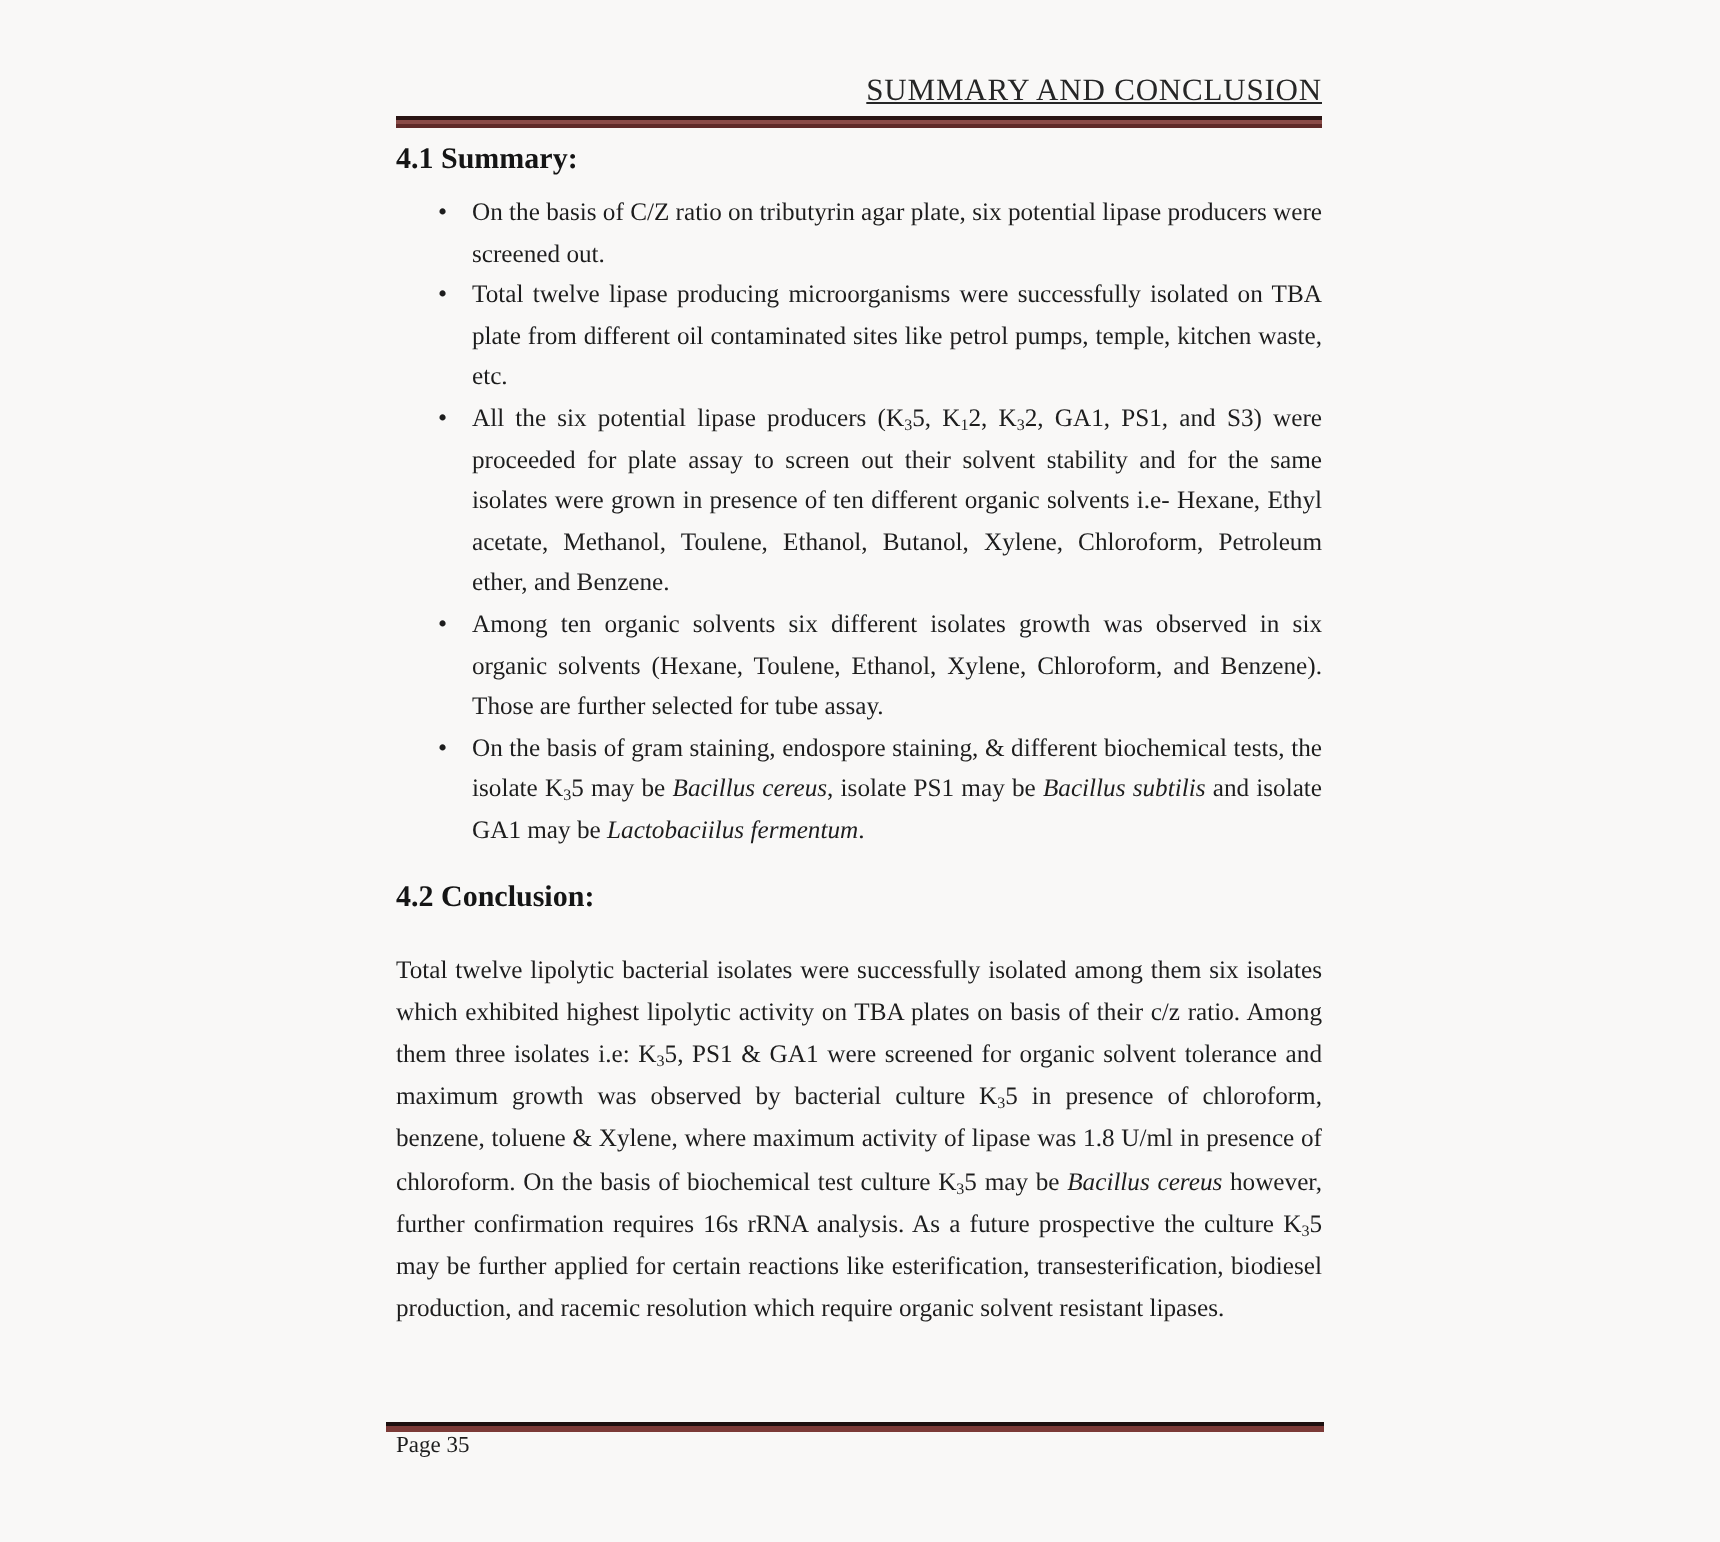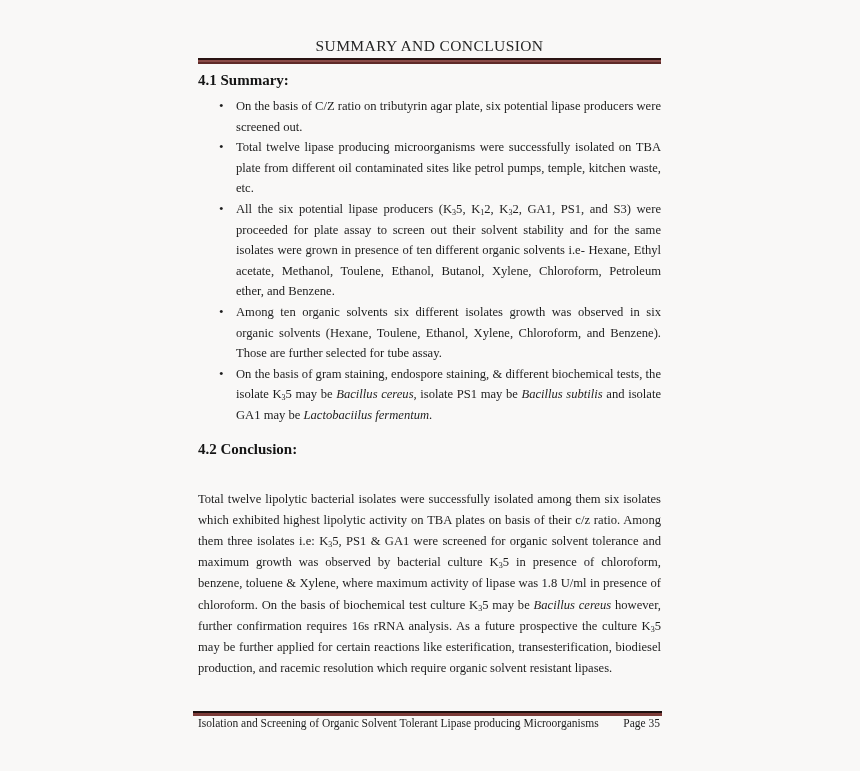--- a/index.html
+++ b/index.html
@@ -15,25 +15,26 @@
     background: #f9f8f7;
     color: #1d1d1d;
     overflow: hidden;
   }
   
   .header-title {
     position: absolute;
     top: 37px;
     left: 198px;
     width: 463px;
-    text-align: center;
+    text-align: right;
     font-size: 15.5px;
     letter-spacing: 0.4px;
     color: #262626;
     white-space: nowrap;
+    text-decoration: underline;
   }
   .header-rule {
     position: absolute;
     top: 58px;
     left: 198px;
     width: 463px;
     height: 6px;
     background: linear-gradient(to bottom,
       #2a1413 0px, #2a1413 2px,
       #8a4b47 2px, #8a4b47 4px,
@@ -47,21 +48,21 @@
     width: 463px;
   }
   .section-heading {
     font-size: 15px;
     font-weight: bold;
     line-height: 21px;
     margin: 0 0 5px 0;
     color: #151515;
   }
   .section-heading.conclusion {
-    margin: 13px 0 29px 0;
+    margin: 13px 0 15px 0;
   }
   ul.bullet-list {
     list-style: none;
     margin: 0;
     padding: 0;
   }
   ul.bullet-list li {
     position: relative;
     padding-left: 38px;
     font-size: 12.6px;
@@ -131,17 +132,16 @@
     </ul>
 
     <h2 class="section-heading conclusion">4.2 Conclusion:</h2>
 
     <p class="conclusion-text">Total twelve lipolytic bacterial isolates were successfully isolated among them six isolates which exhibited highest lipolytic activity on TBA plates on basis of their c/z ratio. Among them three isolates i.e: K<sub>3</sub>5, PS1 &amp; GA1 were screened for organic solvent tolerance and maximum growth was observed by bacterial culture K<sub>3</sub>5 in presence of chloroform, benzene, toluene &amp; Xylene, where maximum activity of lipase was 1.8 U/ml in presence of chloroform. On the basis of biochemical test culture K<sub>3</sub>5 may be <i>Bacillus cereus</i> however, further confirmation requires 16s rRNA analysis. As a future prospective the culture K<sub>3</sub>5 may be further applied for certain reactions like esterification, transesterification, biodiesel production, and racemic resolution which require organic solvent resistant lipases.</p>
 
   </div>
 
   <div class="footer-rule"></div>
   <div class="footer-row">
-    <span>Isolation and Screening of Organic Solvent Tolerant Lipase producing Microorganisms</span>
     <span>Page 35</span>
   </div>
 
 </div>
 
 </body></html>

